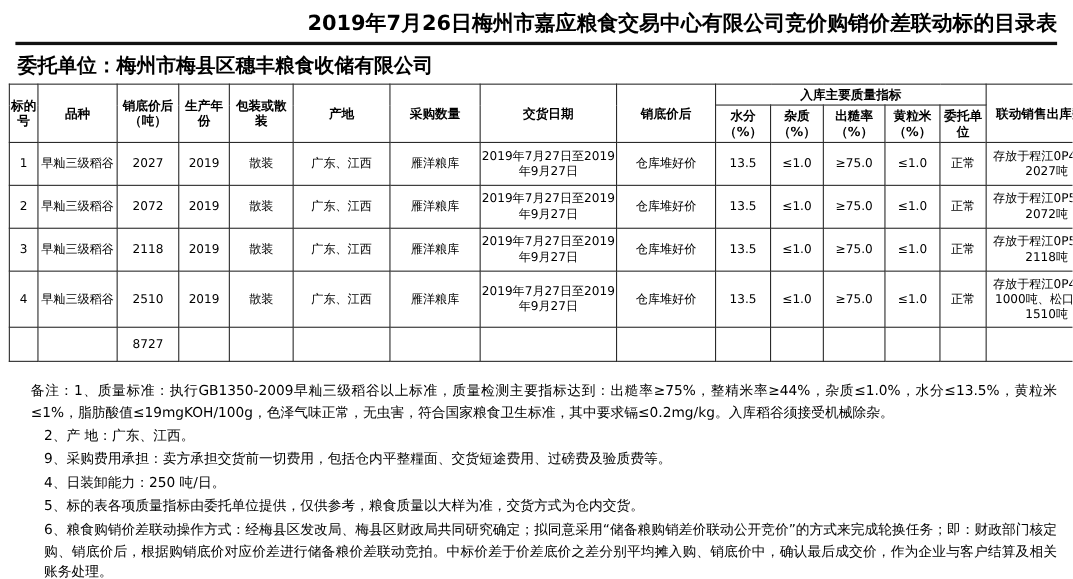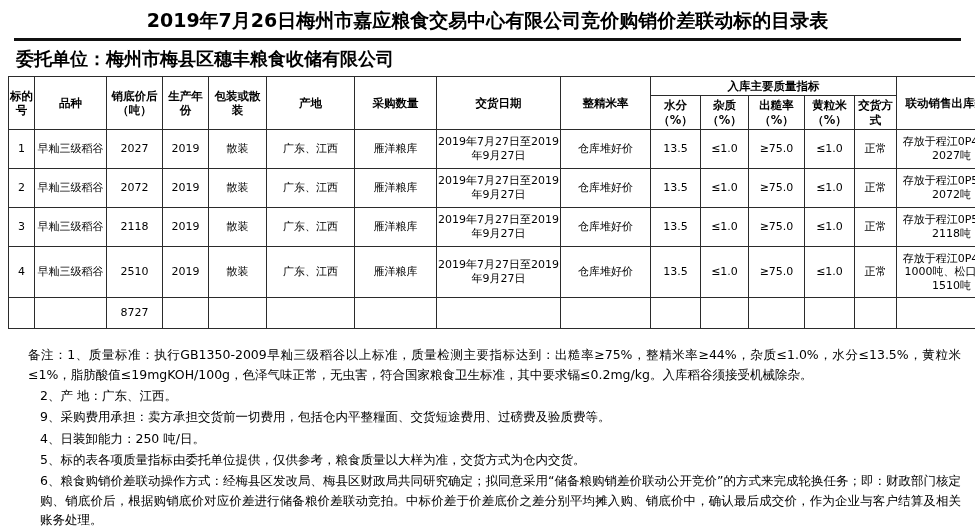--- a/index.html
+++ b/index.html
@@ -6,21 +6,21 @@
   body {
     width: 975px;
     height: 526px;
     background: #ffffff;
     font-family: "DejaVu Sans", "Liberation Sans", sans-serif;
     color: #000;
     overflow: hidden;
   }
   .page { position: relative; width: 975px; height: 526px; box-sizing: border-box; padding: 0 8px; }
   .title {
-    text-align: center;
+    text-align: right;
     font-weight: bold;
     font-size: 19px;
     letter-spacing: 0px;
     padding: 6px 0 4px 0;
     border-bottom: 3px solid #111;
     margin: 2px 6px 0 6px;
   }
   .subline {
     font-size: 18px;
     padding: 6px 2px 5px 8px;
@@ -98,30 +98,30 @@
     <thead>
       <tr>
         <th rowspan="2" class="hdr-tall">标的号</th>
         <th rowspan="2">品种</th>
         <th rowspan="2">销底价后（吨）</th>
         <th rowspan="2">生产年份</th>
         <th rowspan="2">包装或散装</th>
         <th rowspan="2">产地</th>
         <th rowspan="2">采购数量</th>
         <th rowspan="2">交货日期</th>
-        <th rowspan="2">整精米率</th>
+        <th rowspan="2">销底价后</th>
         <th colspan="5">入库主要质量指标</th>
         <th rowspan="2">联动销售出库数量</th>
       </tr>
       <tr>
         <th>水分（%）</th>
         <th>杂质（%）</th>
         <th>出糙率（%）</th>
         <th>黄粒米（%）</th>
-        <th>交货方式</th>
+        <th>委托单位</th>
       </tr>
     </thead>
     <tbody>
       <tr>
         <td class="body-cell">1</td>
         <td>早籼三级稻谷</td>
         <td>2027</td>
         <td>2019</td>
         <td>散装</td>
         <td>广东、江西</td>

